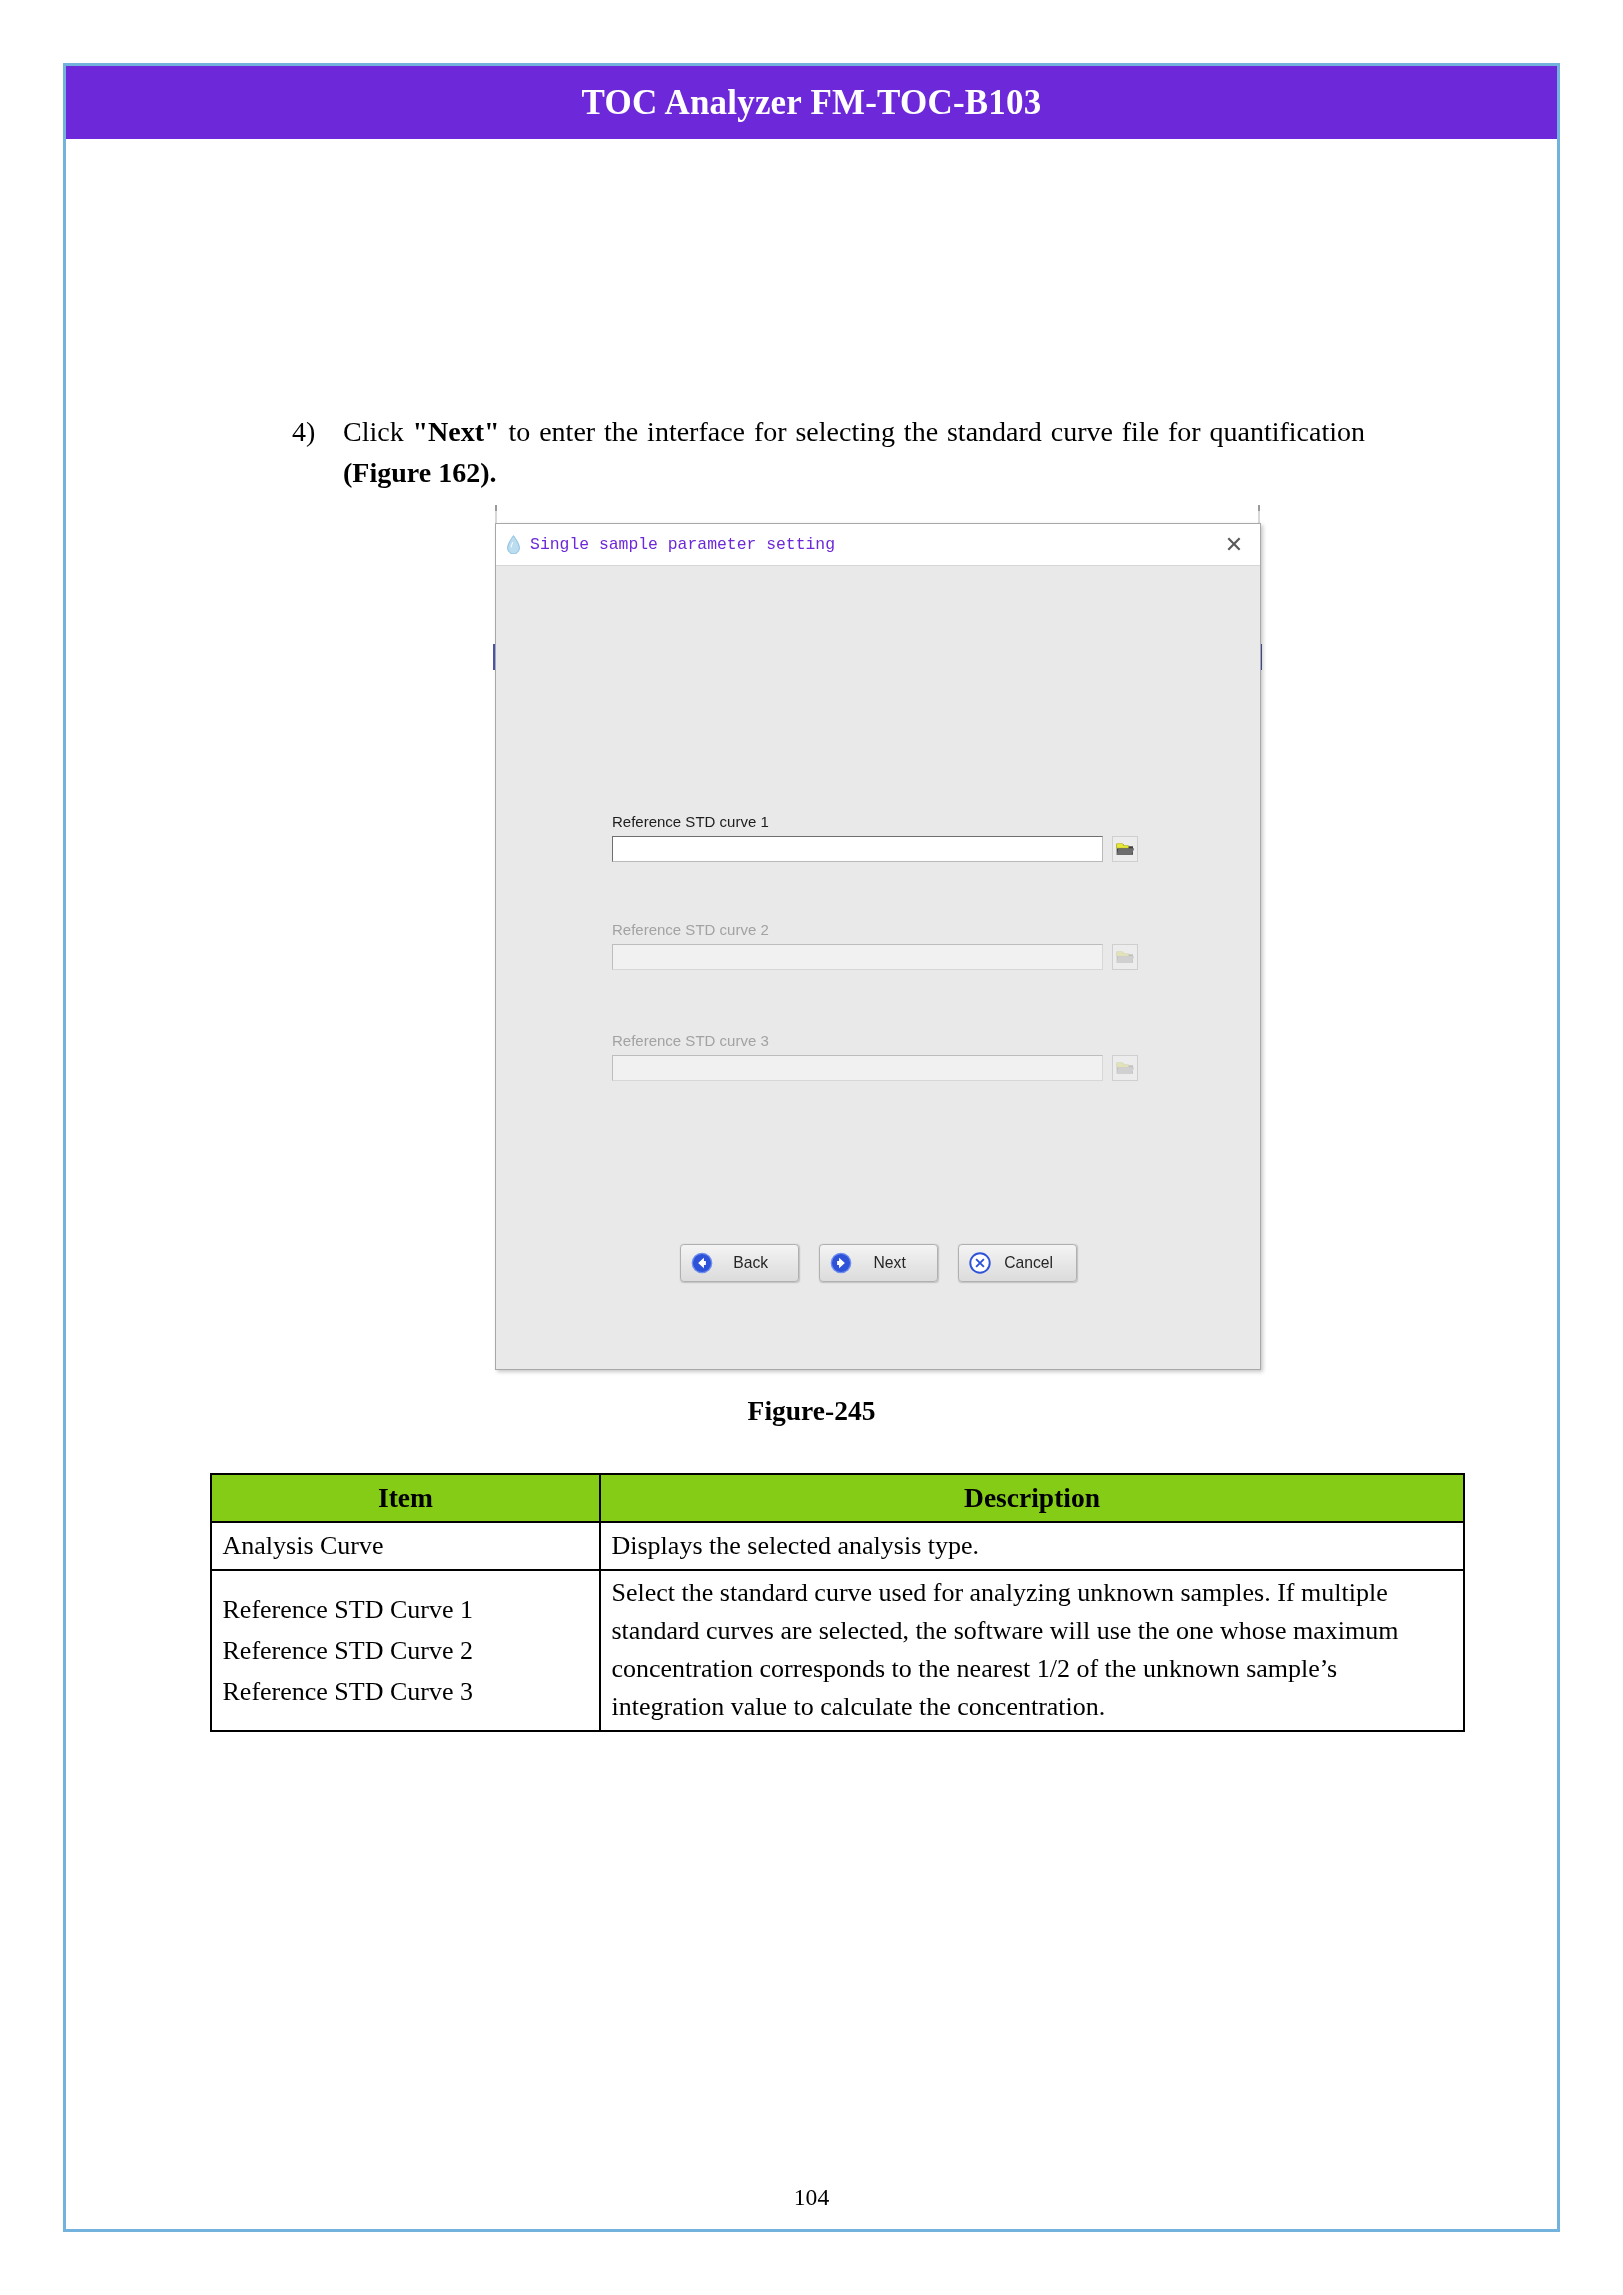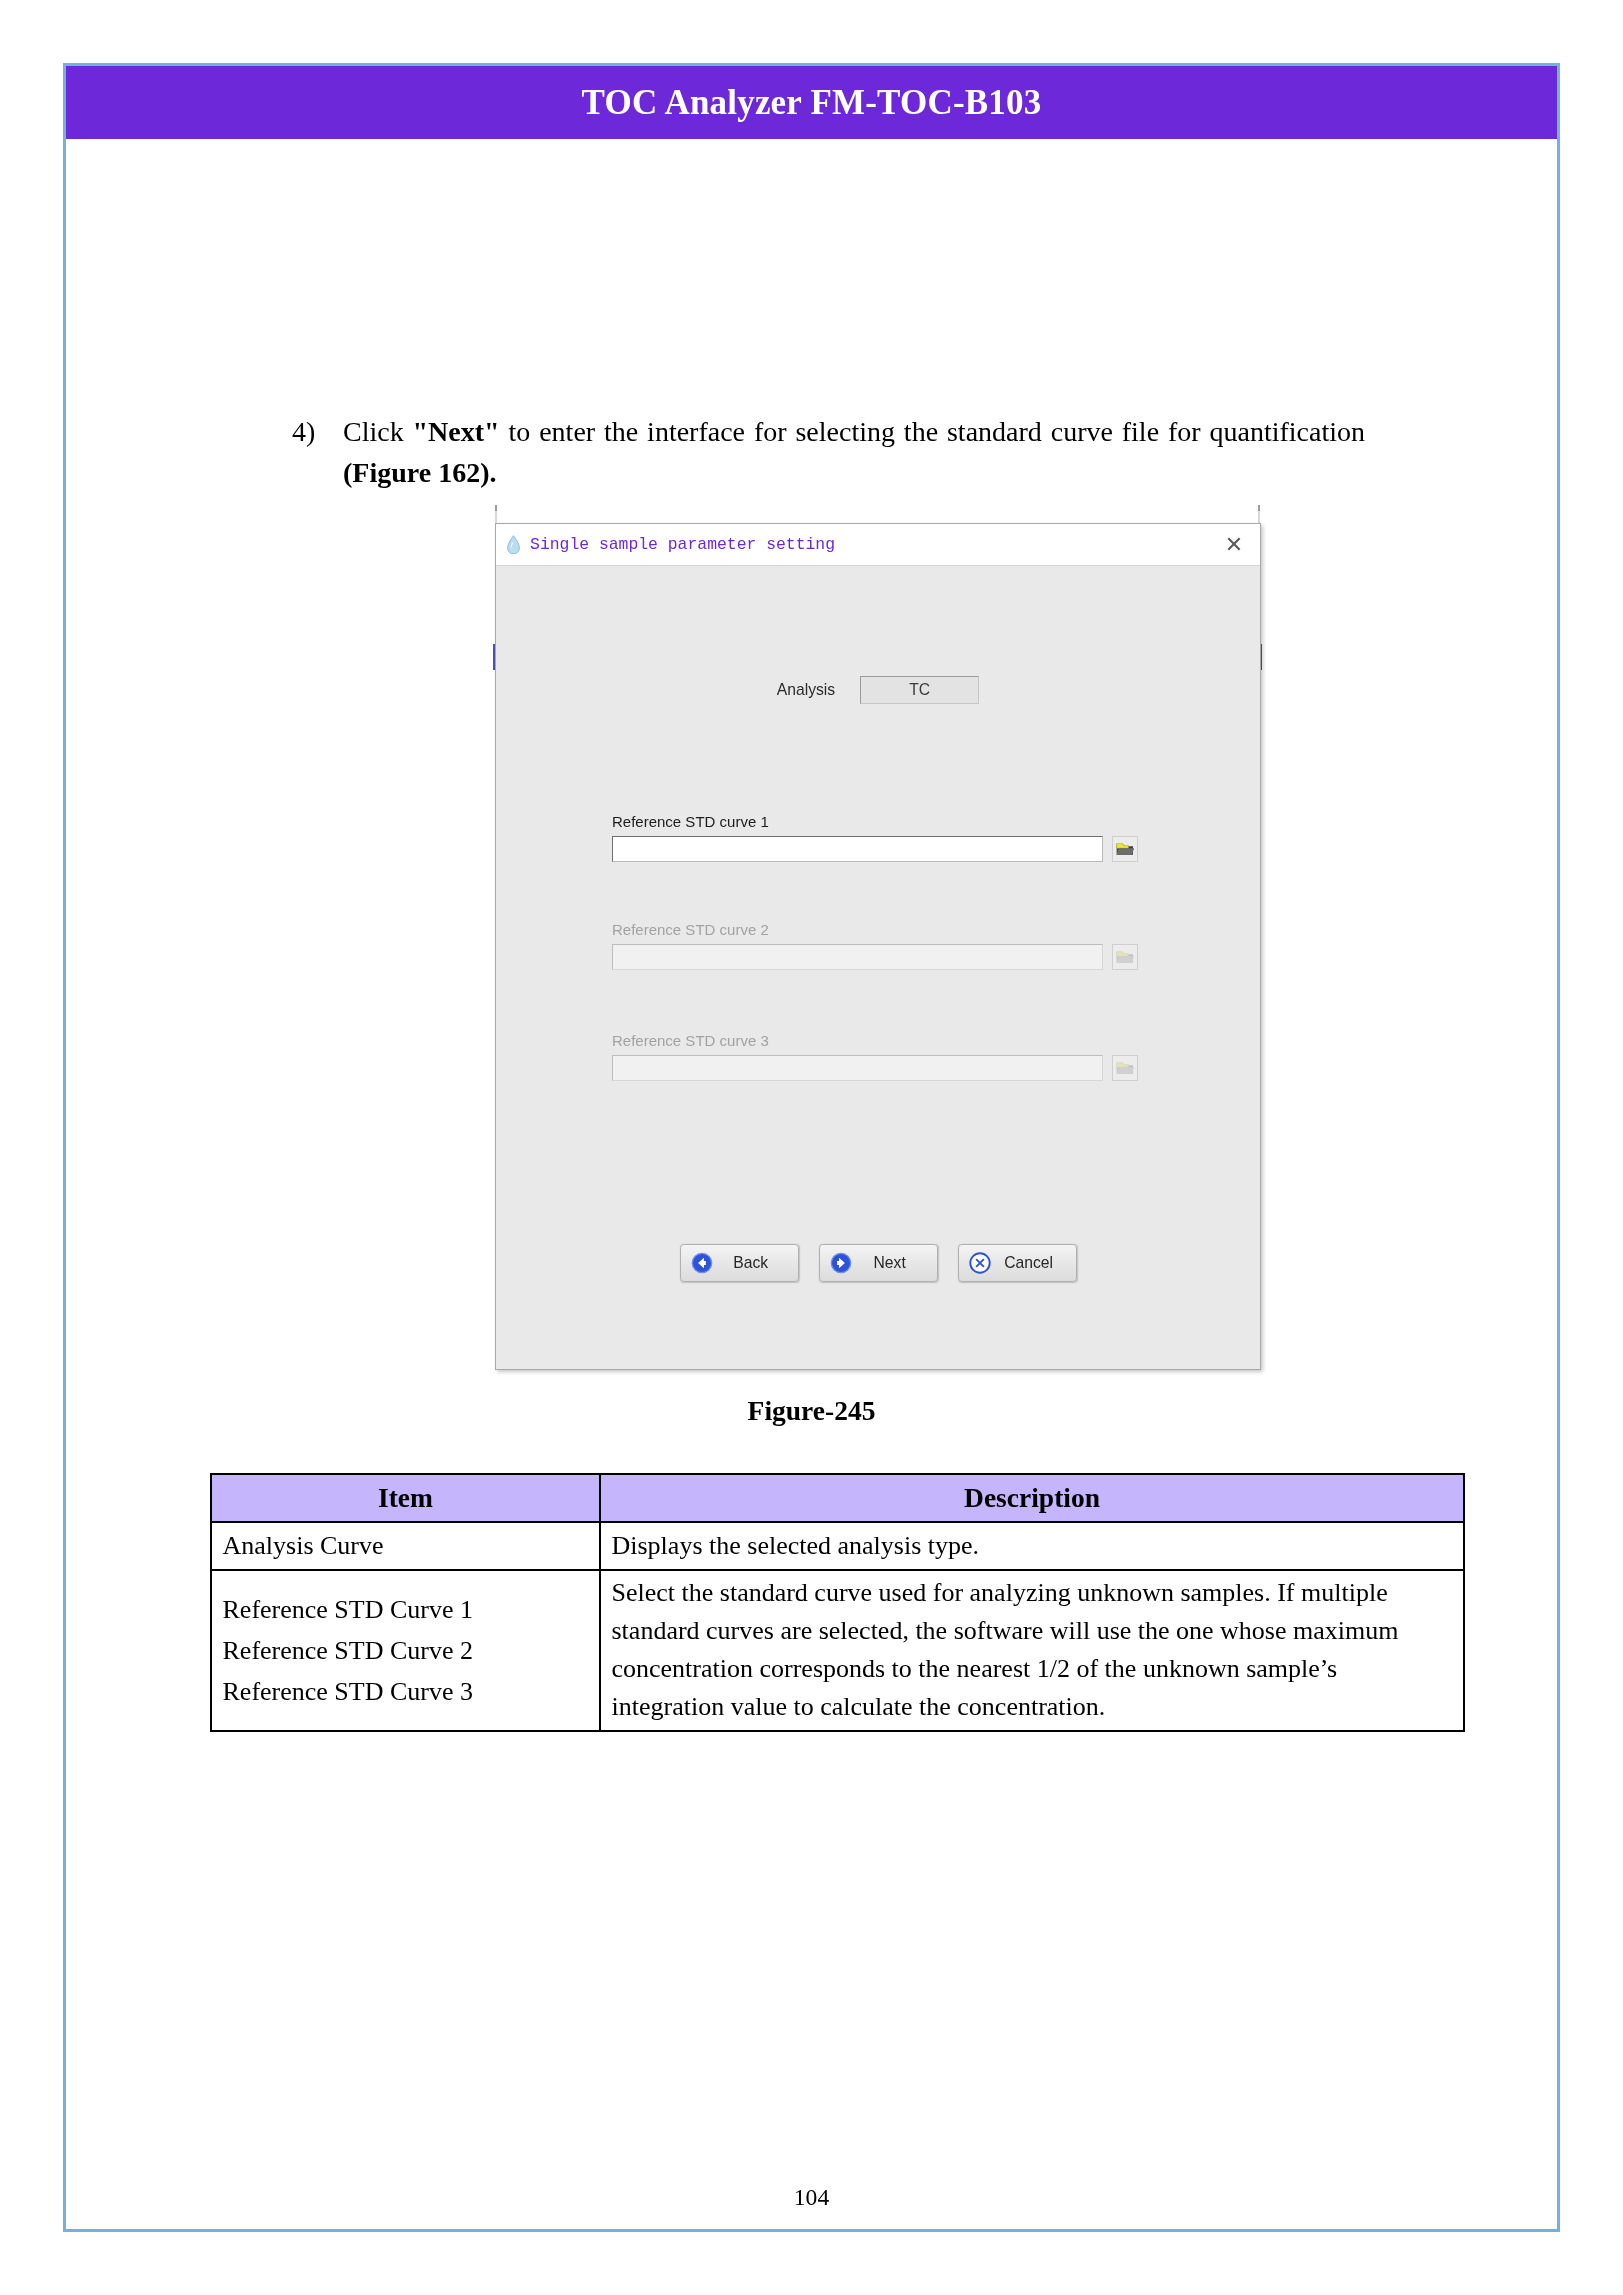--- a/index.html
+++ b/index.html
@@ -294,21 +294,21 @@
   .spec-table td, .spec-table th {
     border: 2px solid #000000;
     padding: 3.9px 10.5px;
     font-size: 26px;
     line-height: 38px;
     color: #000000;
     vertical-align: middle;
     font-weight: normal;
   }
   .spec-table thead th {
-    background: #c4b5fd;
+    background: #84cc16;
     text-align: center;
     font-weight: bold;
     font-size: 27.5px;
   }
   .col-item { width: 366px; }
   .col-desc { width: 841px; }
   .cell-items div { line-height: 41px; }
 
   
   .page-number {
@@ -351,24 +351,20 @@
             <path d="M13 1 C13 1 4 13 4 19.5 C4 25 8.2 29 13 29 C17.8 29 22 25 22 19.5 C22 13 13 1 13 1 Z" fill="#bcdcf0" stroke="#7fb8dc" stroke-width="1.4"></path>
             <path d="M9.5 19 C9.5 15.5 12 11 12 11" fill="none" stroke="#ffffff" stroke-width="1.6" opacity="0.85"></path>
           </svg>
         </span>
         <span class="dialog-title">Single sample parameter setting</span>
         <span class="dialog-close">✕</span>
       </div>
 
       <div class="dialog-body">
 
-        <div class="analysis-row">
-          <span class="analysis-label">Analysis</span>
-          <span class="analysis-value">TC</span>
-        </div>
 
         <div class="field-group g1">
           <div class="field-label">Reference STD curve 1</div>
           <div class="field-row">
             <div class="field-input"></div>
             <div class="browse-btn">
               <span class="folder-svg">
                 <svg viewBox="0 0 28 24" width="18.3" height="15.7">
                   <path d="M1 5 L11 5 L13 8 L26 8 L26 21 L1 21 Z" fill="#3f3f3f"></path>
                   <path d="M1 4 L10 4 L12 7 L19 7 L19 11 L1 11 Z" fill="#e8e83a" stroke="#a9a912" stroke-width="0.8"></path>

